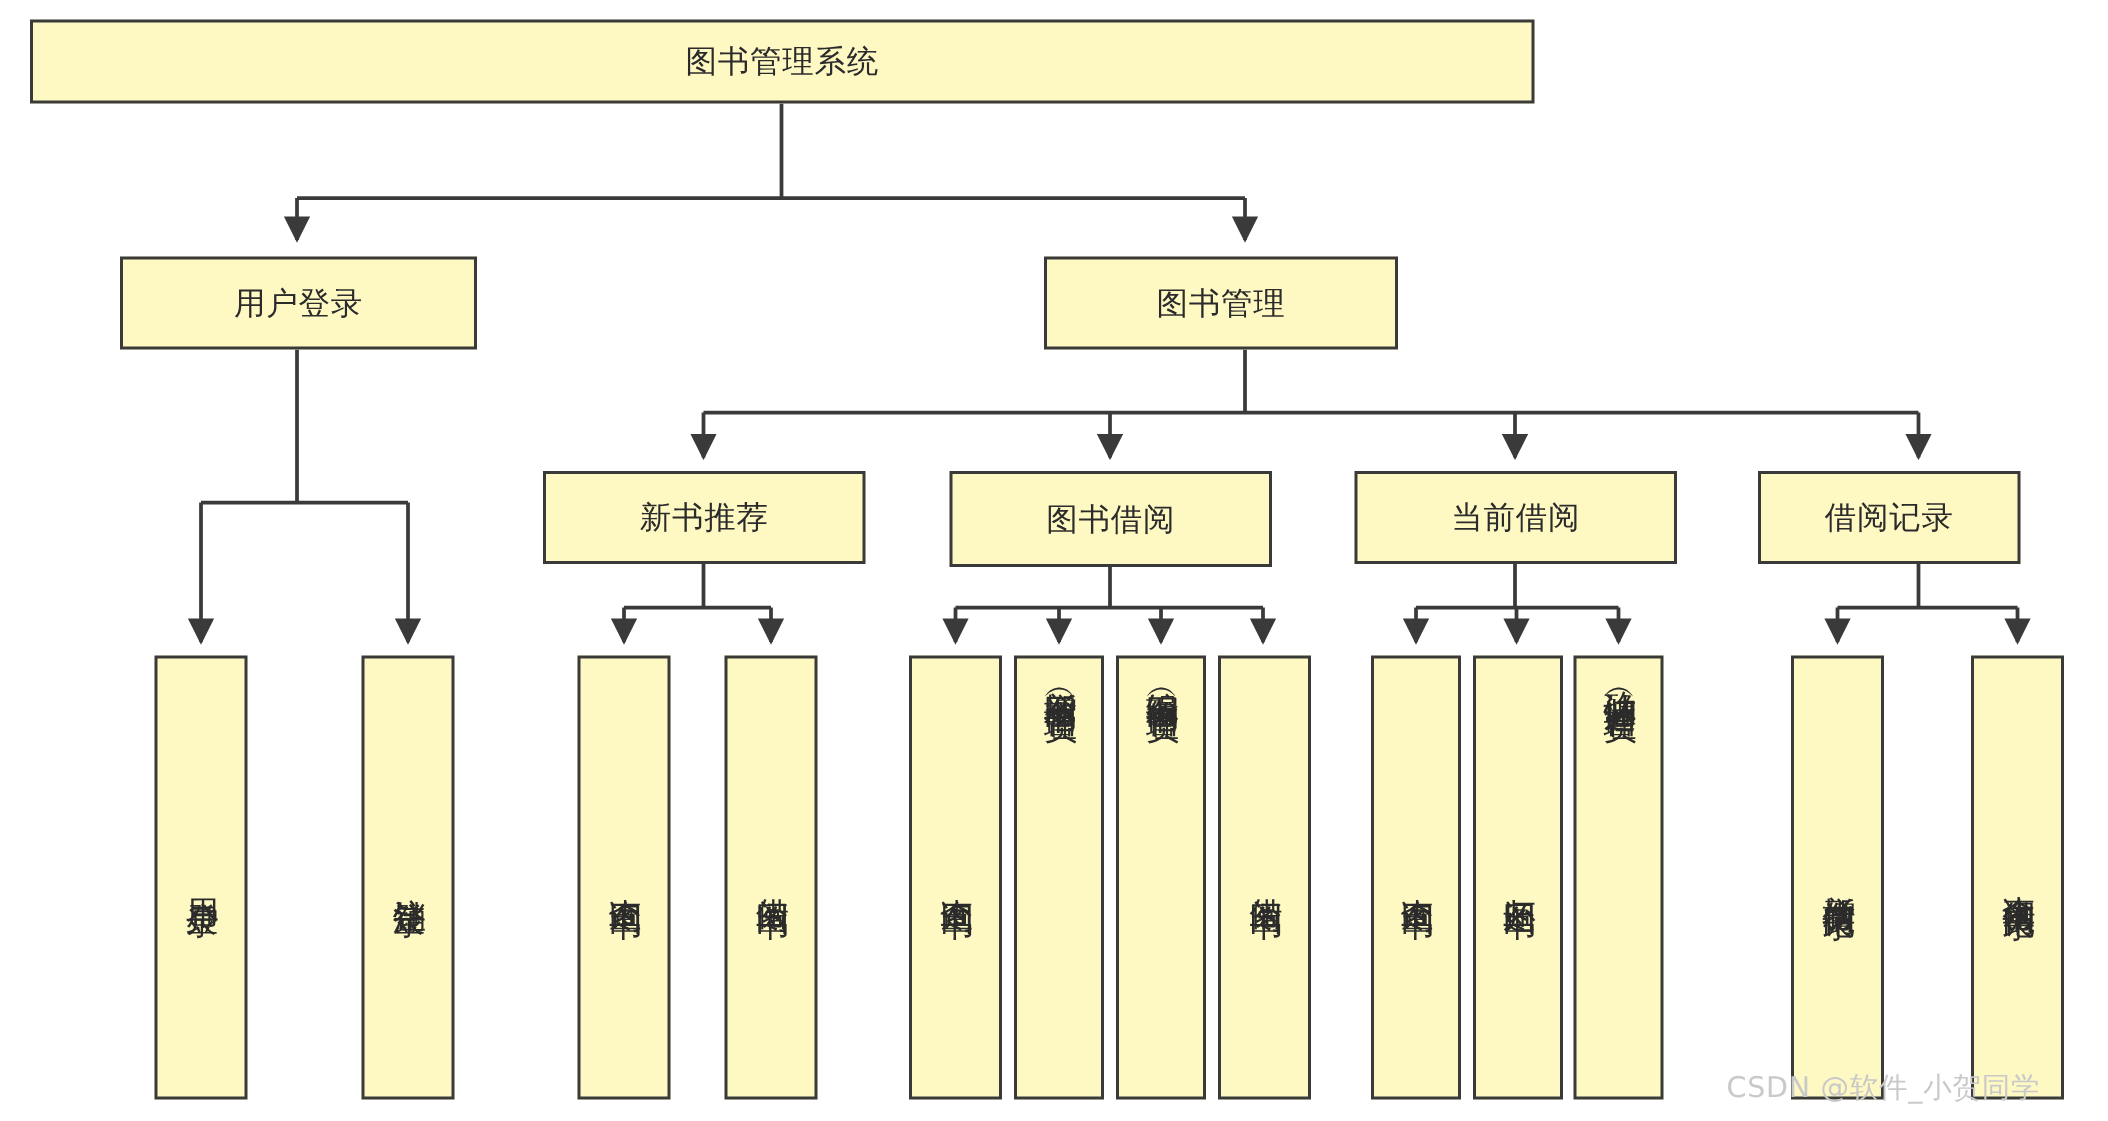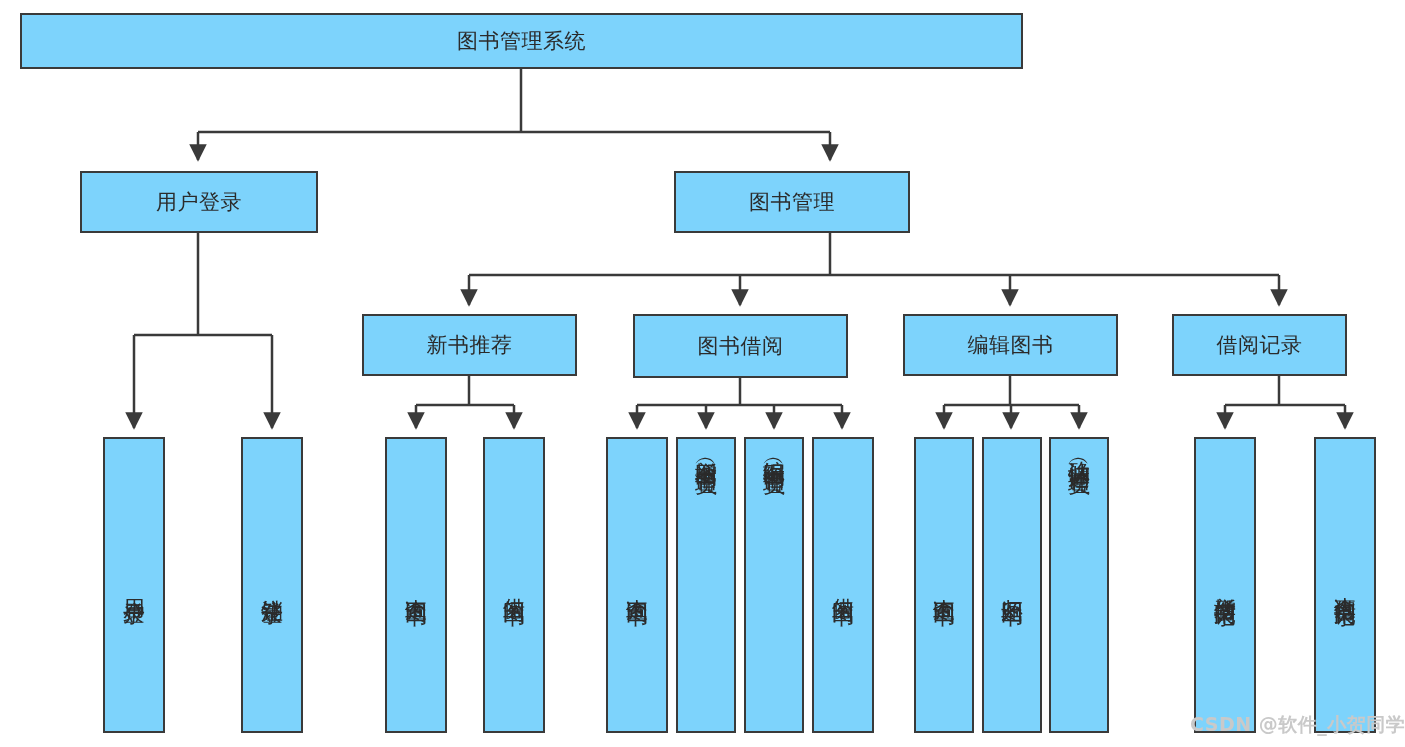--- a/index.html
+++ b/index.html
@@ -22,21 +22,21 @@
     left: 0;
     top: 0;
     width: 1405px;
     height: 747px;
     pointer-events: none;
   }
   .node {
     position: absolute;
     box-sizing: border-box;
     border: 2px solid #3a3a3a;
-    background: #7dd3fc;
+    background: #fef9c3;
     display: flex;
     align-items: center;
     justify-content: center;
     color: #2b2b2b;
   }
   .node .label {
     display: block;
     text-align: center;
     line-height: 1.06;
     letter-spacing: 0.5px;
@@ -127,32 +127,32 @@
     </g>
   </svg>
 
   <div class="node horiz" style="left:20px; top:13px; width:1003px; height:56px;">
     <span class="label">图书管理系统</span>
   </div>
 
   <div class="node horiz" style="left:80px; top:171px; width:238px; height:62px;">
     <span class="label">用户登录</span>
   </div>
-  <div class="node horiz" style="left:674px; top:171px; width:236px; height:62px;">
+  <div class="node horiz" style="left:696px; top:171px; width:236px; height:62px;">
     <span class="label">图书管理</span>
   </div>
 
   <div class="node horiz" style="left:362px; top:314px; width:215px; height:62px;">
     <span class="label">新书推荐</span>
   </div>
   <div class="node horiz" style="left:633px; top:314px; width:215px; height:64px;">
     <span class="label">图书借阅</span>
   </div>
   <div class="node horiz" style="left:903px; top:314px; width:215px; height:62px;">
-    <span class="label">编辑图书</span>
+    <span class="label">当前借阅</span>
   </div>
   <div class="node horiz" style="left:1172px; top:314px; width:175px; height:62px;">
     <span class="label">借阅记录</span>
   </div>
 
   <div class="node vert center" style="left:103px; top:437px; width:62px; height:296px;">
     <span class="label">用户登录</span>
   </div>
   <div class="node vert center" style="left:241px; top:437px; width:62px; height:296px;">
     <span class="label">注销登录</span>
@@ -188,15 +188,15 @@
     <span class="label">确认归还（管理员）</span>
   </div>
 
   <div class="node vert center" style="left:1194px; top:437px; width:62px; height:296px;">
     <span class="label">新增借阅记录</span>
   </div>
   <div class="node vert center" style="left:1314px; top:437px; width:62px; height:296px;">
     <span class="label">查询借阅记录</span>
   </div>
 
-  <div class="watermark" style="left:1190px; top:712px;font-weight:bold;">CSDN @软件_小贺同学</div>
+  <div class="watermark" style="left:1151px; top:712px;">CSDN @软件_小贺同学</div>
 
 </div>
 
 </body></html>

